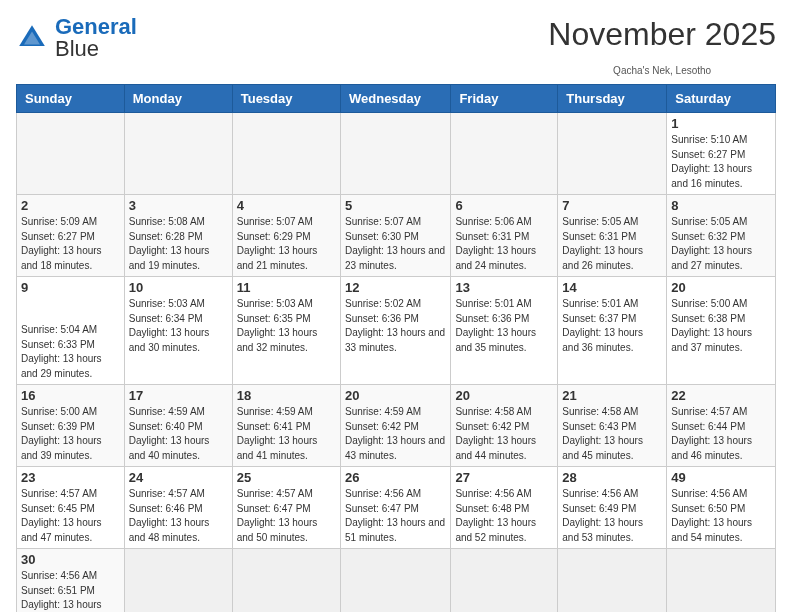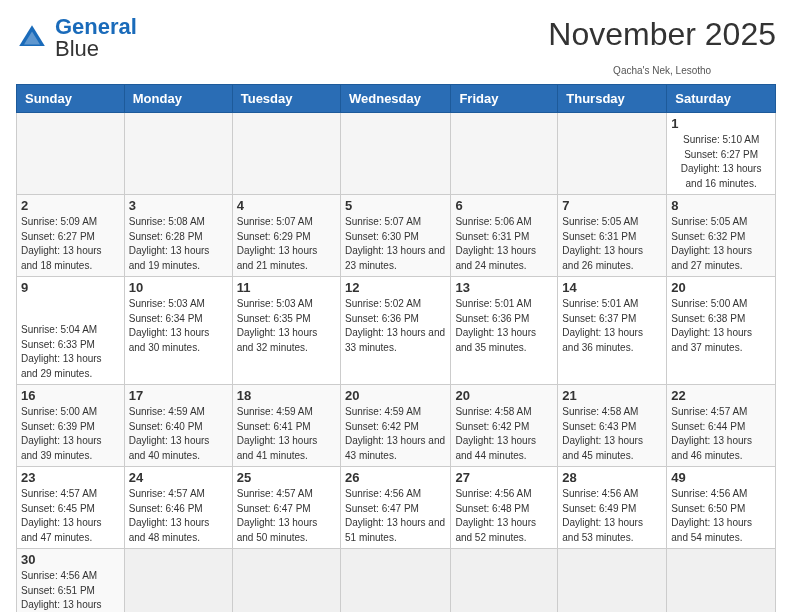--- a/index.html
+++ b/index.html
@@ -127,21 +127,21 @@
   <tbody id="calendar-body">
   <tr>
         <td class="empty"></td>
         <td class="empty"></td>
         <td class="empty"></td>
         <td class="empty"></td>
         <td class="empty"></td>
         <td class="empty"></td>
         <td>
           <span class="day-num">1</span>
-          <div class="day-info" style="white-space: pre-line; text-align: center;">Sunrise: 5:10 AM
+          <div class="day-info" style="white-space: pre-line;">Sunrise: 5:10 AM
 Sunset: 6:27 PM
 Daylight: 13 hours and 16 minutes.</div>
         </td>
       </tr>
       <tr>
         <td>
           <span class="day-num">2</span>
           <div class="day-info" style="white-space: pre-line;">Sunrise: 5:09 AM
 Sunset: 6:27 PM
 Daylight: 13 hours and 18 minutes.</div>

